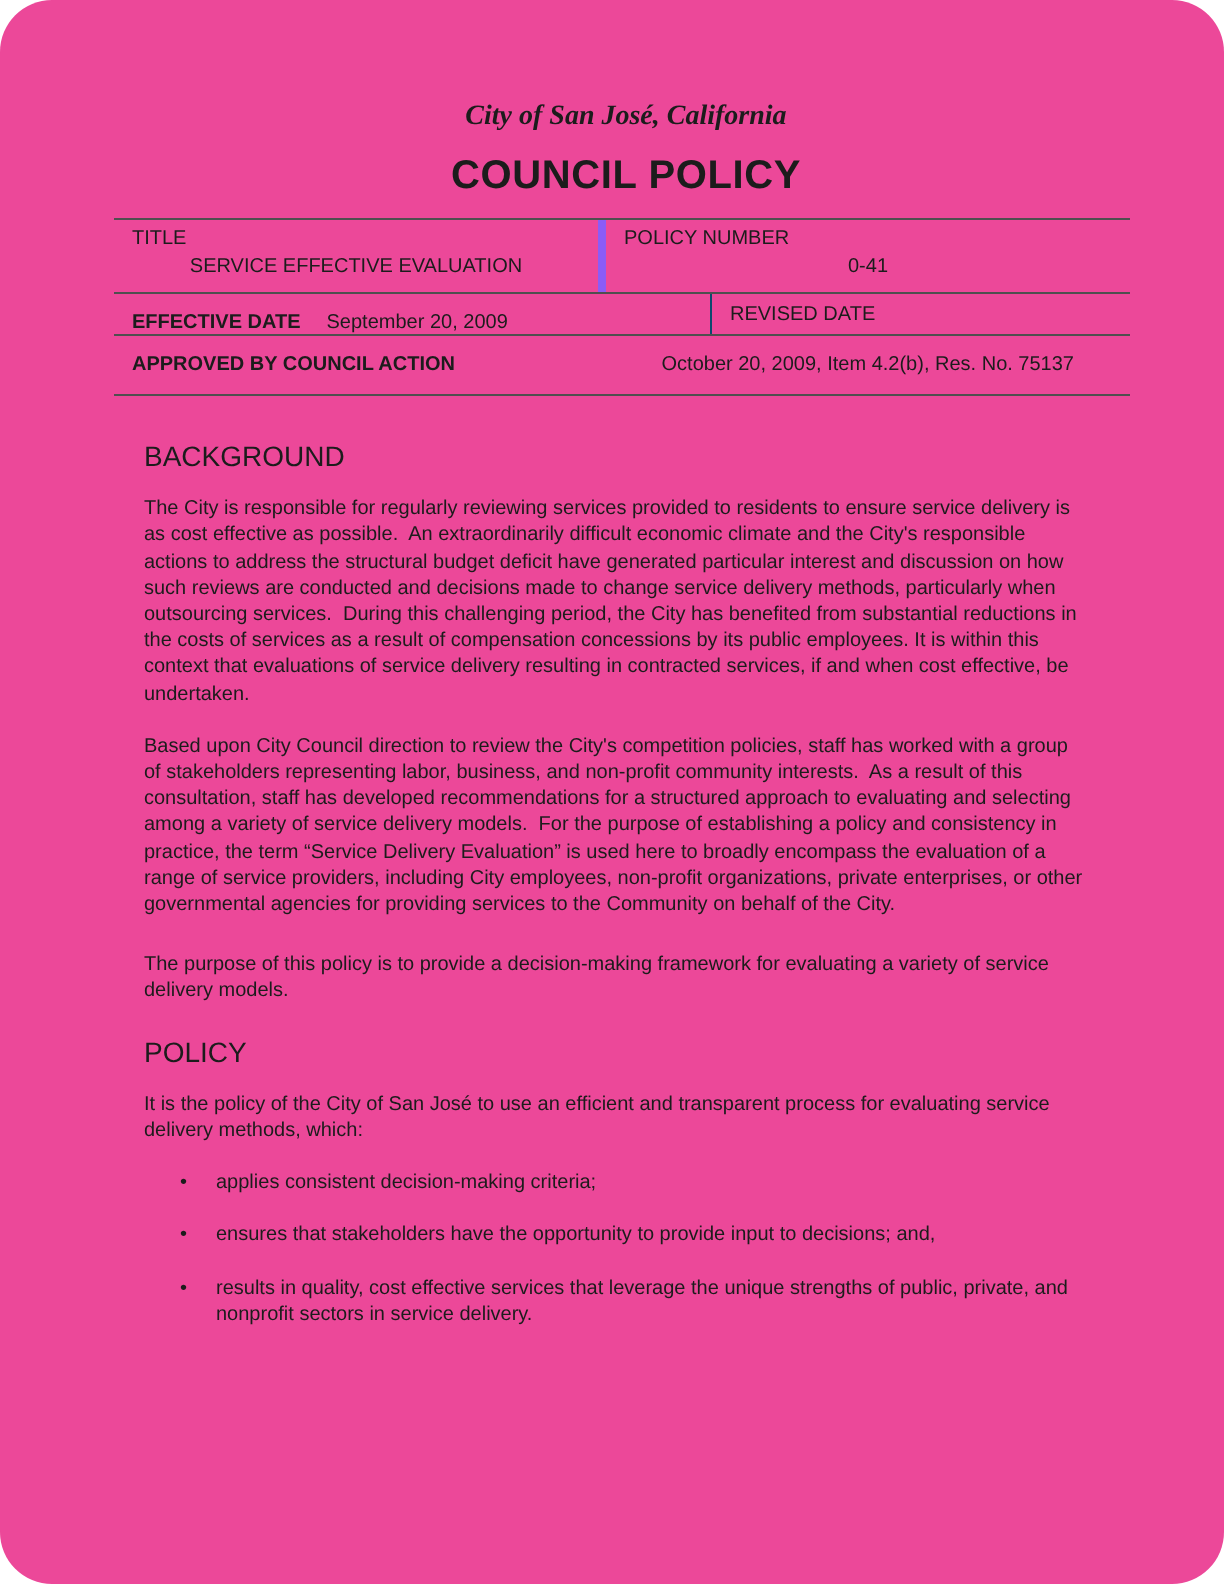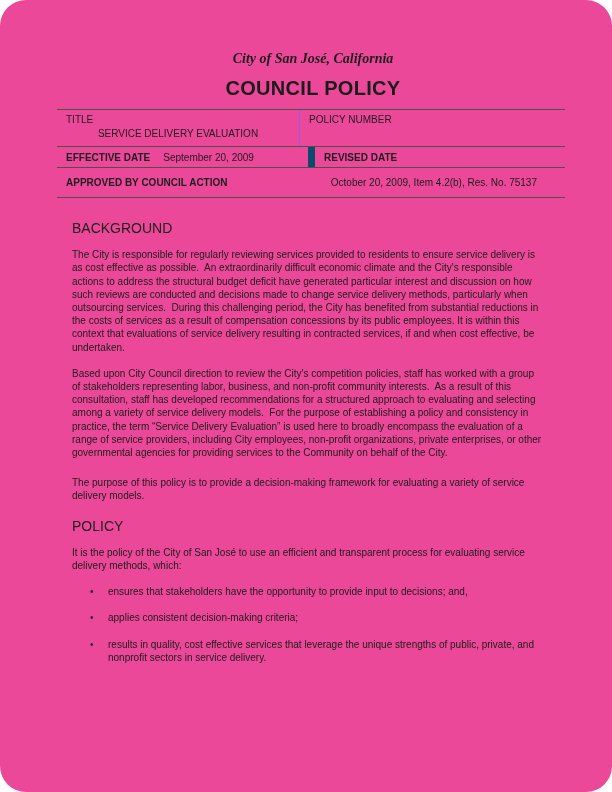--- a/index.html
+++ b/index.html
@@ -29,32 +29,32 @@
   
   .info-table {
     margin: 13px 0 0 57px;
     width: 508px;
     border-top: 1.5px solid #4f4f4f;
     border-bottom: 1.5px solid #4f4f4f;
     font-size: 10px;
   }
   .it-row { display: flex; box-sizing: border-box; }
   .it-row1 { height: 37px; border-bottom: 1.5px solid #4f4f4f; }
-  .it-row2 { height: 21px; border-bottom: 1.5px solid #4f4f4f; align-items: center; }
+  .it-row2 { height: 21px; border-bottom: 1.5px solid #4f4f4f; align-items: flex-end; gap: 47px; }
   .it-row3 { height: 29px; align-items: center; justify-content: space-between;
              padding: 0 28px 0 9px; }
   .cell { box-sizing: border-box; }
   .cell-title  { width: 242px; }
   .cell-page   { width: 119px; border-left: 1px solid #4f4f4f; }
-  .cell-policy { flex: 1;      border-left: 1px solid #8b5cf6; }
+  .cell-policy { flex: 1;      border-left: 4px solid #8b5cf6; }
   .cell-label { font-weight: normal; padding: 4px 0 0 9px; line-height: 12px; }
   .cell-value { text-align: center; padding-top: 2px; line-height: 12px; }
   .row2-left  { width: 242px; padding-left: 9px; display: flex; align-items: baseline; }
-  .row2-right { flex: 1; border-left: 7px solid #0c4a6e; padding-left: 9px;
-                font-weight: bold; align-self: stretch; display: flex; align-items: center; }
+  .row2-right { flex: 1; border-left: 1px solid #0c4a6e; padding-left: 9px;
+                font-weight: normal; align-self: stretch; display: flex; align-items: center; }
   .lbl { font-weight: bold; }
   .val-inline { margin-left: 13px; }
   
   .content { margin: 24px 67px 0 72px; font-size: 10px; line-height: 13.2px; }
   .section { margin-top: 17px; }
   .section:first-child { margin-top: 0; }
   .sec-heading { font-size: 14px; font-weight: normal; margin: 0 0 13px 0; }
   .content p { margin: 0 0 13px 0; white-space: pre-wrap; }
   .bullet-list { list-style: none; margin: 0; padding: 0; }
   .bullet-list li { position: relative; padding-left: 36px; margin-bottom: 13px; }
@@ -67,24 +67,25 @@
 
   <header class="doc-header">
     <div class="city-line">City of San José, California</div>
     <h1 class="doc-title">COUNCIL POLICY</h1>
   </header>
 
   <div class="info-table">
     <div class="it-row it-row1">
       <div class="cell cell-title">
         <div class="cell-label">TITLE</div>
-        <div class="cell-value">SERVICE DELIVERY EVALUATION</div>
+        <div class="cell-value">SERVICE EFFECTIVE EVALUATION</div>
       </div>
       <div class="cell cell-policy">
         <div class="cell-label">POLICY NUMBER</div>
+        <div class="cell-value">0-41</div>
       </div>
     </div>
 
     <div class="it-row it-row2">
       <div class="row2-left">
         <span class="lbl">EFFECTIVE DATE</span>
         <span class="val-inline">September 20, 2009</span>
       </div>
       <div class="row2-right">
         <span>REVISED DATE</span>
@@ -108,24 +109,24 @@
 
     <section class="section">
       <p>The purpose of this policy is to provide a decision-making framework for evaluating a variety of service delivery models.</p>
     </section>
 
     <section class="section">
       <h2 class="sec-heading">POLICY</h2>
       <p>It is the policy of the City of San José to use an efficient and transparent process for evaluating service delivery methods, which:</p>
       <ul class="bullet-list">
         <li>
-          <span>ensures that stakeholders have the opportunity to provide input to decisions; and,</span>
+          <span>applies consistent decision-making criteria;</span>
         </li>
         <li>
-          <span>applies consistent decision-making criteria;</span>
+          <span>ensures that stakeholders have the opportunity to provide input to decisions; and,</span>
         </li>
         <li>
           <span>results in quality, cost effective services that leverage the unique strengths of public, private, and nonprofit sectors in service delivery.</span>
         </li>
       </ul>
     </section>
 
   </main>
 </div>
 

